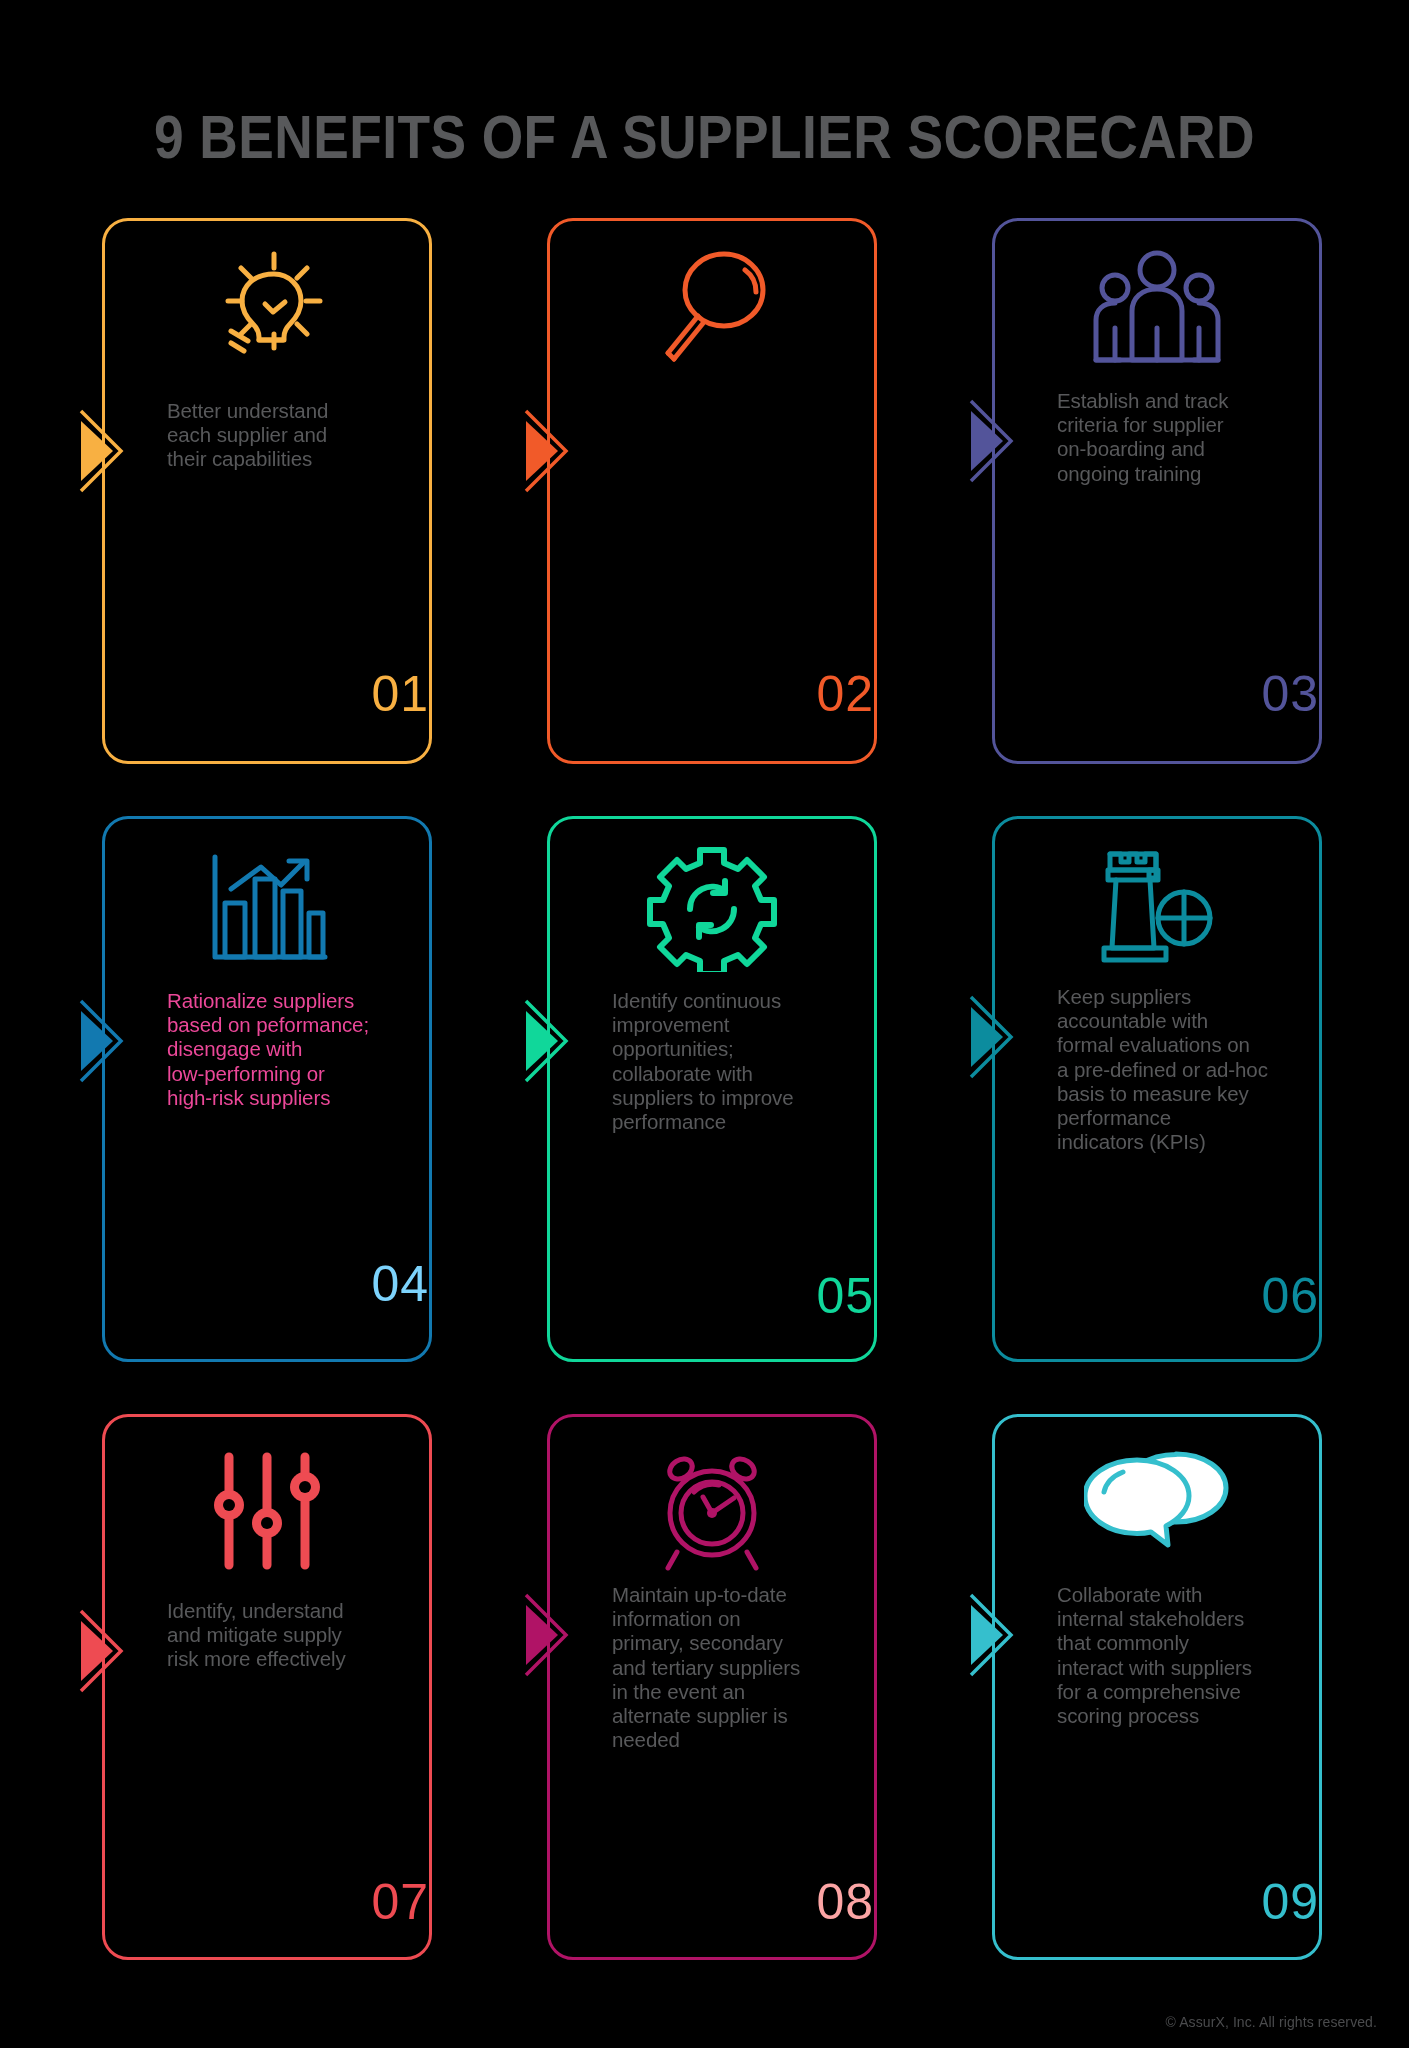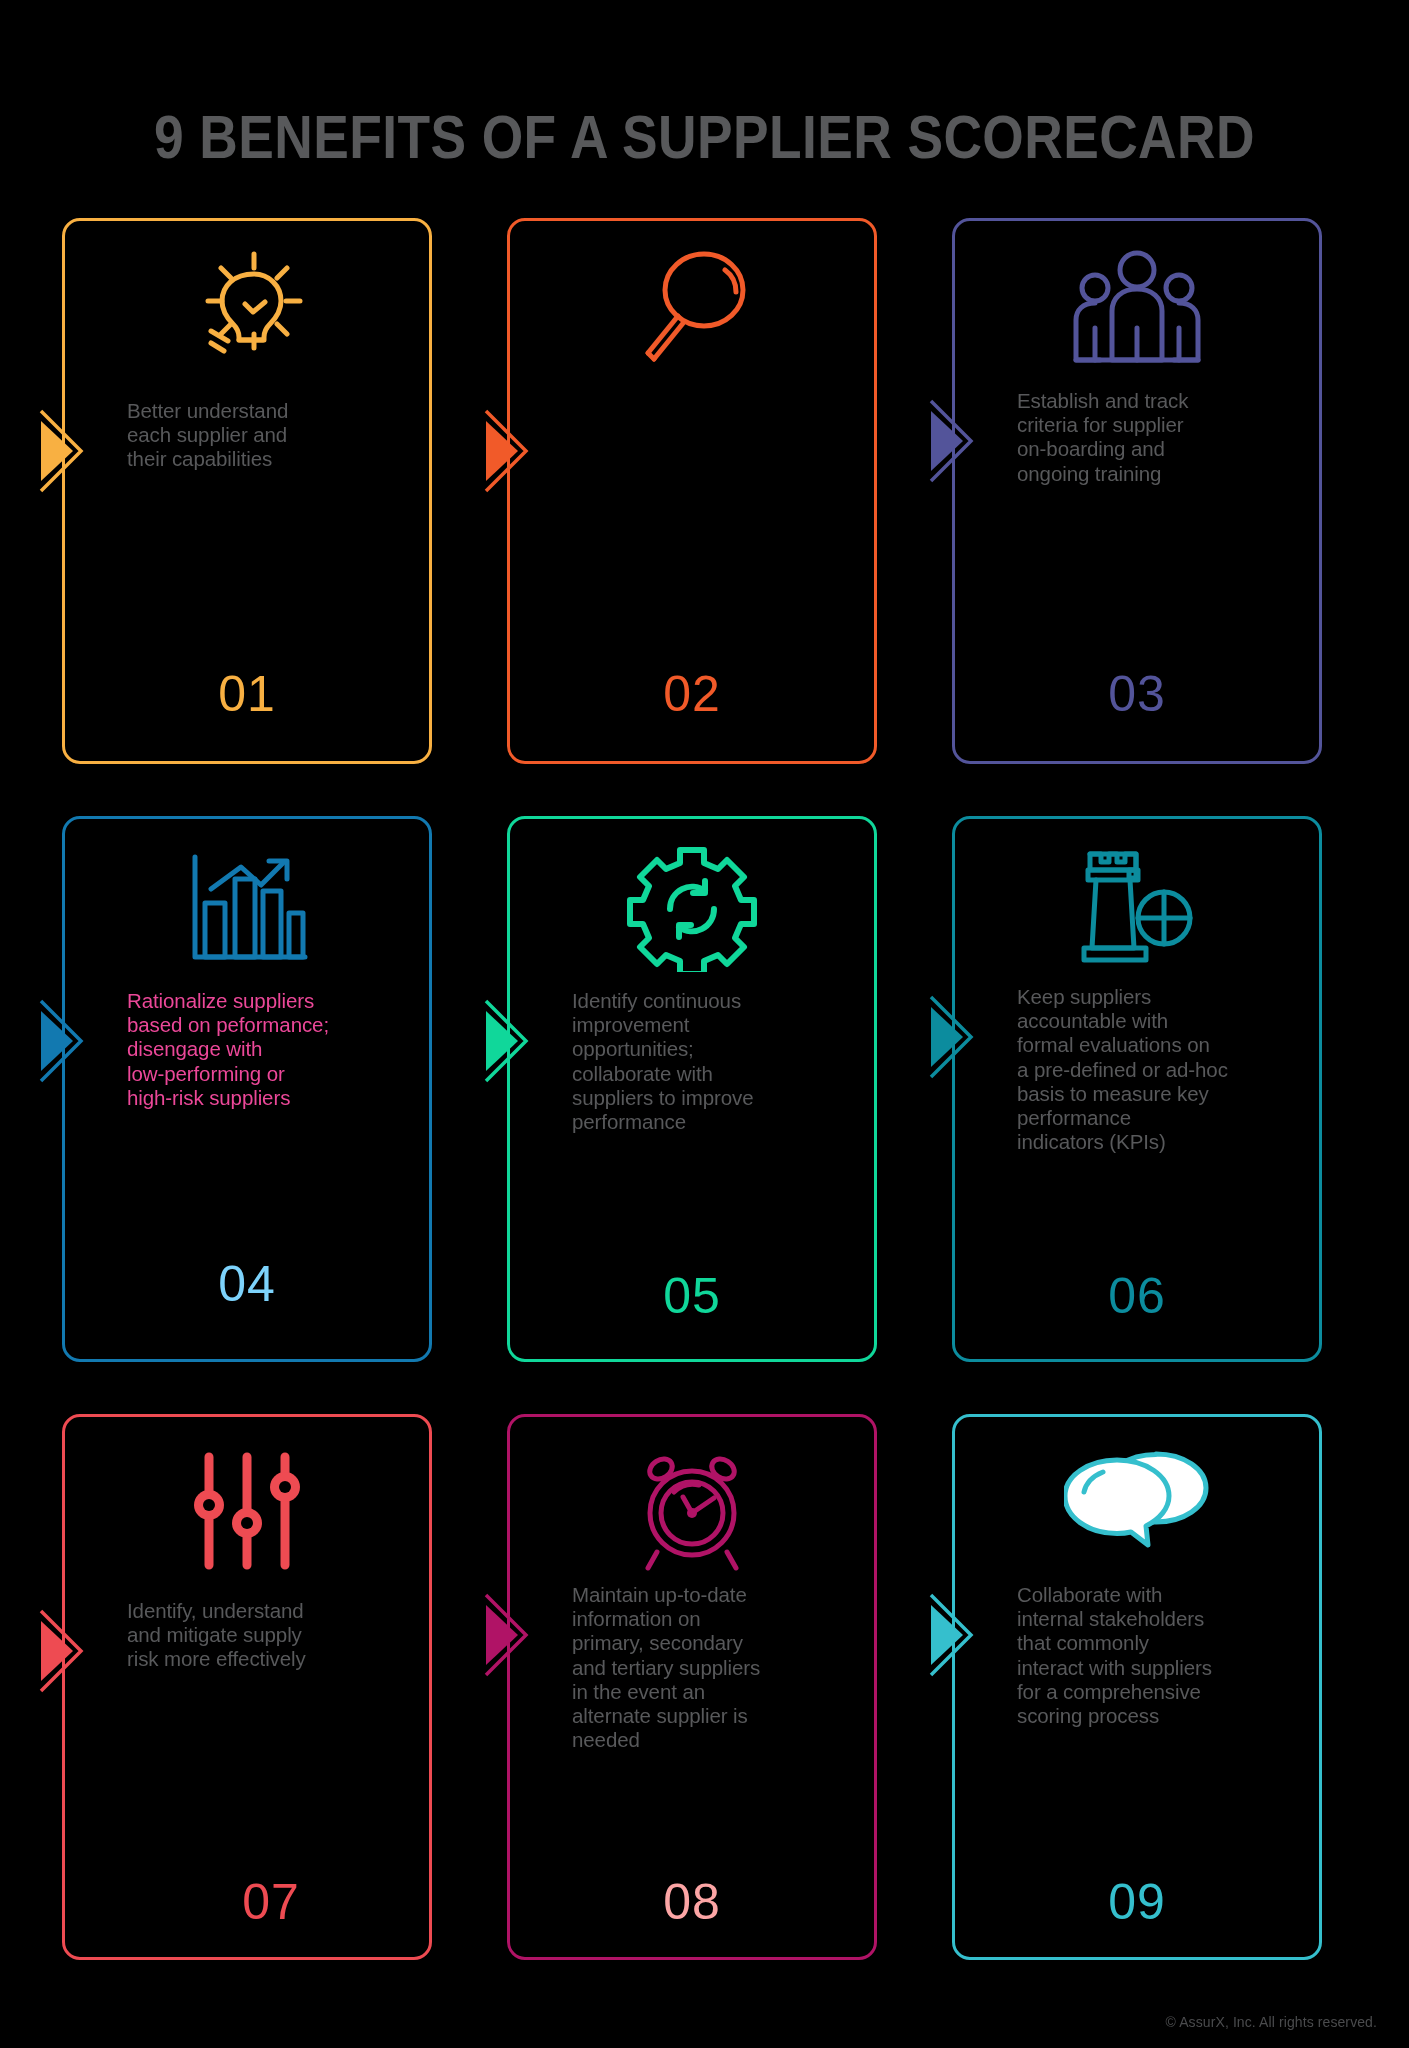--- a/index.html
+++ b/index.html
@@ -42,23 +42,24 @@
     display: grid;
     grid-template-columns: repeat(3, 370px);
     grid-template-rows: 546px 546px 546px;
     column-gap: 75px;
     row-gap: 52px;
   }
 
   .card {
     position: relative;
     border: 3px solid #888;
-    border-radius: 18px;
+    border-radius: 26px;
     background: #000;
     overflow: visible;
+    margin-left: 40px;
   }
 
   
   .card-arrow {
     position: absolute;
     left: -26px;
     width: 58px;
     height: 84px;
     pointer-events: none;
   }
@@ -87,21 +88,21 @@
     font-weight: 400;
     letter-spacing: -0.1px;
   }
   .card-text .ln { display: block; white-space: nowrap; }
 
   
   .card-number {
     position: absolute;
     left: 0;
     width: 100%;
-    text-align: center;
+    text-align: right;
     font-size: 50px;
     font-weight: 300;
     letter-spacing: 1px;
     line-height: 1;
   }
 
   
   #footer-copyright {
     position: absolute;
     right: 32px;

